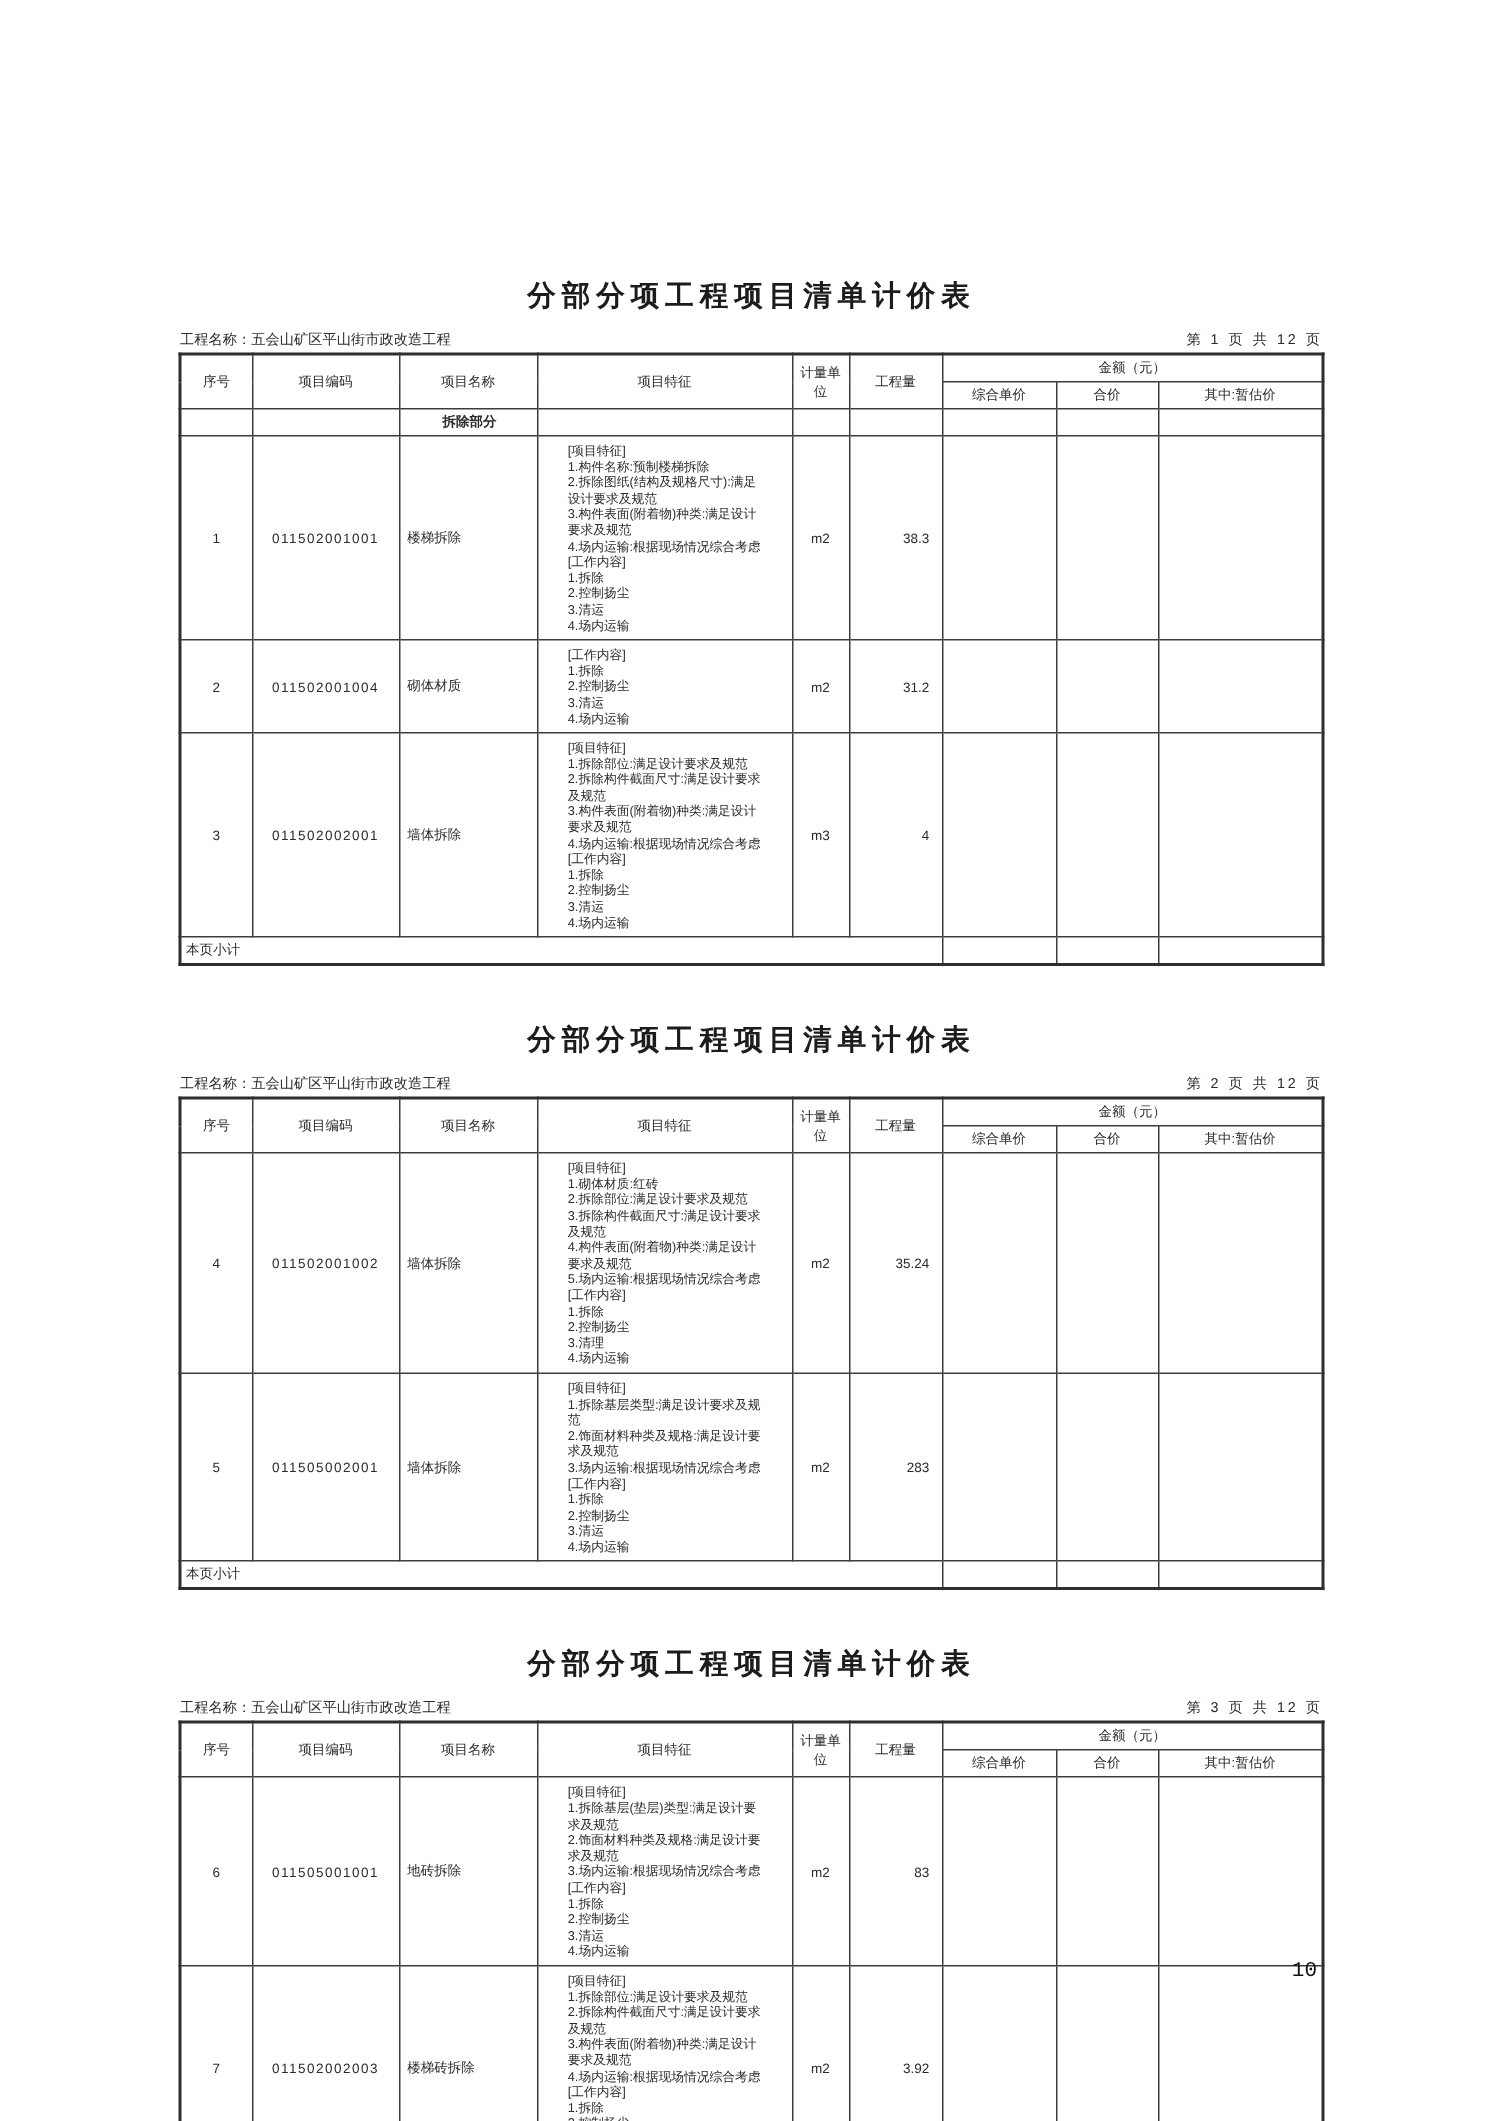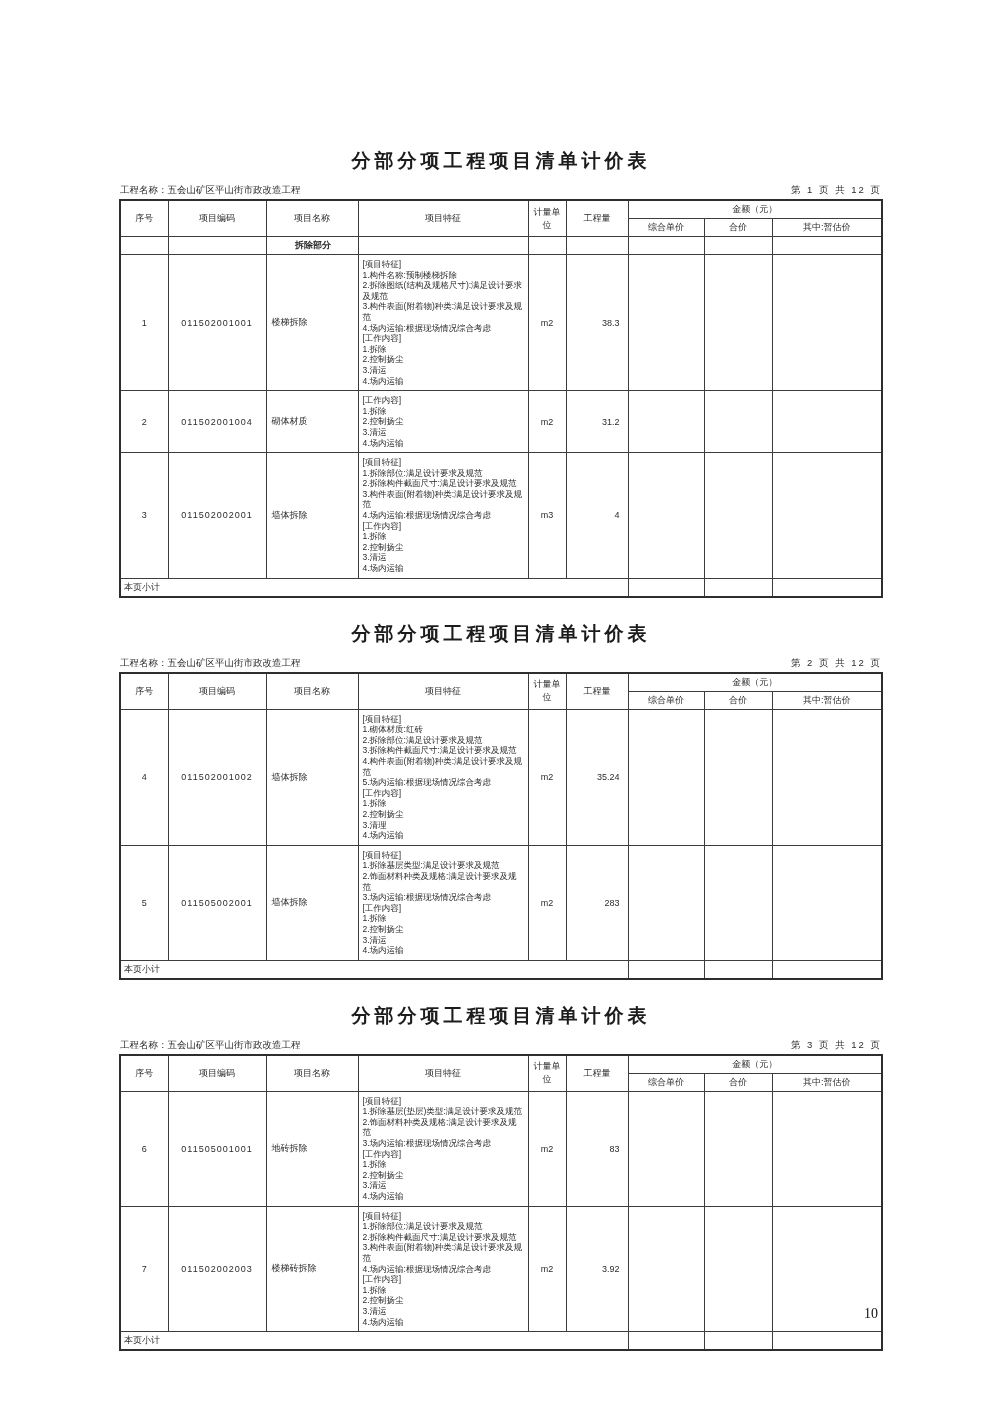--- a/index.html
+++ b/index.html
@@ -5,21 +5,21 @@
   * { box-sizing: border-box; }
   html,body { margin:0; padding:0; }
   body {
     width:1000px; height:1414px;
     background:#ffffff;
     font-family:"Liberation Sans","DejaVu Sans",sans-serif;
     color:#2b2b2b;
     position:relative;
   }
   .sheet { position:absolute; left:119px; top:148px; width:764px; }
-  .section { margin-bottom:23px; }
+  .section { margin-bottom:23px;margin-top:36px; }
   .doc-title {
     text-align:center; font-size:19px; font-weight:bold;
     letter-spacing:4px; color:#1c1c1c; margin:0 0 10px 0;
   }
   .meta {
     display:flex; justify-content:space-between; align-items:center;
     font-size:9.5px; color:#2b2b2b; margin-bottom:2px; padding:0 1px;
   }
   .meta .pageinfo { letter-spacing:2px; }
   table { width:100%; border-collapse:collapse; table-layout:fixed; border:2px solid #2e2e2e; }
@@ -27,29 +27,29 @@
     border:1px solid #3c3c3c; font-weight:normal;
     font-size:9px; color:#2b2b2b; padding:2px 3px; vertical-align:middle;
     overflow:hidden;
   }
   thead th { text-align:center; height:18px; }
   .c-seq  { text-align:center; }
   .c-code { text-align:center; letter-spacing:1px; }
   .c-name { text-align:left; padding-left:5px; }
   .c-feat {
     text-align:left; font-size:8.5px; line-height:10.6px;
-    white-space:pre-line; padding:4px 4px;
+    white-space:pre-line; padding:4px 20px;
   }
   .c-unit { text-align:center; }
   .c-qty  { text-align:right; padding-right:8px; }
   .c-sub  { height:16px; }
   .section-row td { height:15px; text-align:center; padding-left:5px;font-weight:bold; }
   .pagenum {
     position:absolute; right:122px; bottom:92px;
-    font-size:14px; color:#111; font-family:Liberation Serif, serif;
+    font-size:14px; color:#111; font-family:Liberation Mono, monospace;
   }
 </style>
 </head>
 <body>
 
 <div class="sheet">
 
   <div class="section">
     <h1 class="doc-title">分部分项工程项目清单计价表</h1>
     <div class="meta">

